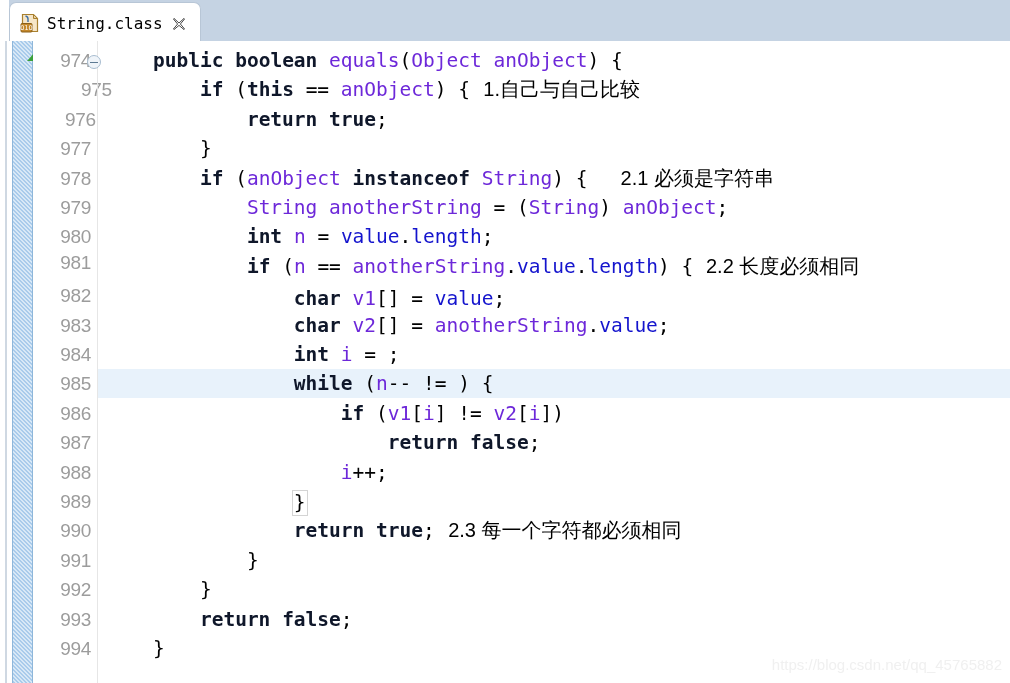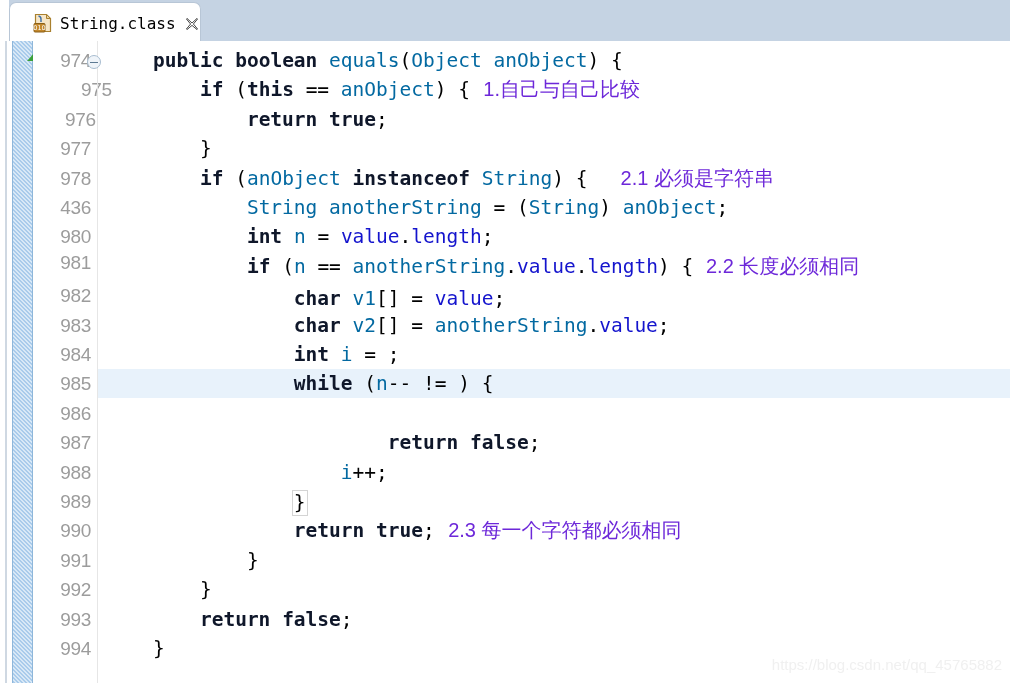--- a/index.html
+++ b/index.html
@@ -31,21 +31,21 @@
     left: 9px; top: 2px;
     width: 192px; height: 41px;
     background: #ffffff;
     border-top-left-radius: 7px;
     border-top-right-radius: 7px;
     border-top: 1px solid #b8c6d6;
     border-left: 1px solid #b8c6d6;
     border-right: 1px solid #b8c6d6;
     display: flex;
     align-items: center;
-    padding-left: 22px;
+    padding-left: 9px;
   }
   #tab-icon {
     width: 22px; height: 22px;
     position: relative;
     flex: 0 0 auto;
     margin-right: 6px;
   }
   #tab-close {
     margin-left: 8px;
     width: 16px; height: 16px;
@@ -147,40 +147,40 @@
     font-size: 19.5px;
     line-height: 29px;
     color: #000000;
   }
   .code-line.highlight { background: #e8f2fb; }
   .code-text { position: absolute; left: 8px; top: 0; }
 
   
   .kw   { color: #0f172a; font-weight: bold; }
   .fld  { color: #1414cd; }
-  .id   { color: #0369a1; }
+  .id   { color: #6d28d9; }
   .pun  { color: #000000; }
 
   
   .bracket-box {
     display: inline-block;
     border: 1.5px solid #d4d4d4;
     margin: 0 -2px;
     padding: 0 1px;
     line-height: 24px;
     position: relative;
     top: 1px;
   }
 
   
   .annot {
     position: absolute;
     font-family: "Liberation Sans", sans-serif;
     font-size: 20px;
-    color: #6d28d9;
+    color: #000000;
     white-space: nowrap;
     line-height: 29px;
   }
 
   
   #watermark {
     position: absolute;
     right: 8px; bottom: 10px;
     font-family: "Liberation Sans", sans-serif;
     font-size: 15px;
@@ -220,21 +220,21 @@
   <div id="change-ruler">
     <div id="ruler-up-arrow"></div>
   </div>
 
   <div id="gutter">
       <div class="lineno" style="top: 9px;">974</div>
       <div class="lineno" style="top: 38.4px; padding-left: 48px;">975</div>
       <div class="lineno" style="top: 67.8px; padding-left: 32px;">976</div>
       <div class="lineno" style="top: 97.2px;">977</div>
       <div class="lineno" style="top: 126.6px;">978</div>
-      <div class="lineno" style="top: 156px;">436</div>
+      <div class="lineno" style="top: 156px;">979</div>
       <div class="lineno" style="top: 185.4px;">980</div>
       <div class="lineno" style="top: 211px; padding-left: 9px;">981</div>
       <div class="lineno" style="top: 244.2px;">982</div>
       <div class="lineno" style="top: 273.6px;">983</div>
       <div class="lineno" style="top: 303px;">984</div>
       <div class="lineno" style="top: 332.4px;">985</div>
       <div class="lineno" style="top: 361.8px;">986</div>
       <div class="lineno" style="top: 391.2px;">987</div>
       <div class="lineno" style="top: 420.6px;">988</div>
       <div class="lineno" style="top: 450px;">989</div>
@@ -253,20 +253,21 @@
       <div class="code-line" style="top: 63.8px;"><span class="code-text">            <span class="kw">return</span> <span class="kw">true</span><span class="pun">;</span></span></div>
       <div class="code-line" style="top: 93.2px;"><span class="code-text">        <span class="pun">}</span></span></div>
       <div class="code-line" style="top: 122.6px;"><span class="code-text">        <span class="kw">if</span> <span class="pun">(</span><span class="id">anObject</span> <span class="kw">instanceof</span> <span class="id">String</span><span class="pun">)</span> <span class="pun">{</span></span></div>
       <div class="code-line" style="top: 152px;"><span class="code-text">            <span class="id">String</span> <span class="id">anotherString</span> <span class="pun">=</span> <span class="pun">(</span><span class="id">String</span><span class="pun">)</span> <span class="id">anObject</span><span class="pun">;</span></span></div>
       <div class="code-line" style="top: 181.4px;"><span class="code-text">            <span class="kw">int</span> <span class="id">n</span> <span class="pun">=</span> <span class="fld">value</span><span class="pun">.</span><span class="fld">length</span><span class="pun">;</span></span></div>
       <div class="code-line" style="top: 210.8px;"><span class="code-text">            <span class="kw">if</span> <span class="pun">(</span><span class="id">n</span> <span class="pun">==</span> <span class="id">anotherString</span><span class="pun">.</span><span class="fld">value</span><span class="pun">.</span><span class="fld">length</span><span class="pun">)</span> <span class="pun">{</span></span></div>
       <div class="code-line" style="top: 243px;"><span class="code-text">                <span class="kw">char</span> <span class="id">v1</span><span class="pun">[]</span> <span class="pun">=</span> <span class="fld">value</span><span class="pun">;</span></span></div>
       <div class="code-line" style="top: 269.6px;"><span class="code-text">                <span class="kw">char</span> <span class="id">v2</span><span class="pun">[]</span> <span class="pun">=</span> <span class="id">anotherString</span><span class="pun">.</span><span class="fld">value</span><span class="pun">;</span></span></div>
       <div class="code-line" style="top: 299px;"><span class="code-text">                <span class="kw">int</span> <span class="id">i</span> <span class="pun">=</span> <span class="pun">;</span></span></div>
       <div class="code-line highlight" style="top: 328.4px;"><span class="code-text">                <span class="kw">while</span> <span class="pun">(</span><span class="id">n</span><span class="pun">--</span> <span class="pun">!=</span> <span class="pun">)</span> <span class="pun">{</span></span></div>
+      <div class="code-line" style="top: 357.8px;"><span class="code-text">                    <span class="kw">if</span> <span class="pun">(</span><span class="id">v1</span><span class="pun">[</span><span class="id">i</span><span class="pun">]</span> <span class="pun">!=</span> <span class="id">v2</span><span class="pun">[</span><span class="id">i</span><span class="pun">])</span></span></div>
       <div class="code-line" style="top: 387.2px;"><span class="code-text">                        <span class="kw">return</span> <span class="kw">false</span><span class="pun">;</span></span></div>
       <div class="code-line" style="top: 416.6px;"><span class="code-text">                    <span class="id">i</span><span class="pun">++;</span></span></div>
       <div class="code-line" style="top: 446px;"><span class="code-text">                <span class="bracket-box">}</span></span></div>
       <div class="code-line" style="top: 475.4px;"><span class="code-text">                <span class="kw">return</span> <span class="kw">true</span><span class="pun">;</span></span></div>
       <div class="code-line" style="top: 504.8px;"><span class="code-text">            <span class="pun">}</span></span></div>
       <div class="code-line" style="top: 534.2px;"><span class="code-text">        <span class="pun">}</span></span></div>
       <div class="code-line" style="top: 563.6px;"><span class="code-text">        <span class="kw">return</span> <span class="kw">false</span><span class="pun">;</span></span></div>
       <div class="code-line" style="top: 593px;"><span class="code-text">    <span class="pun">}</span></span></div>
     </div>
 

